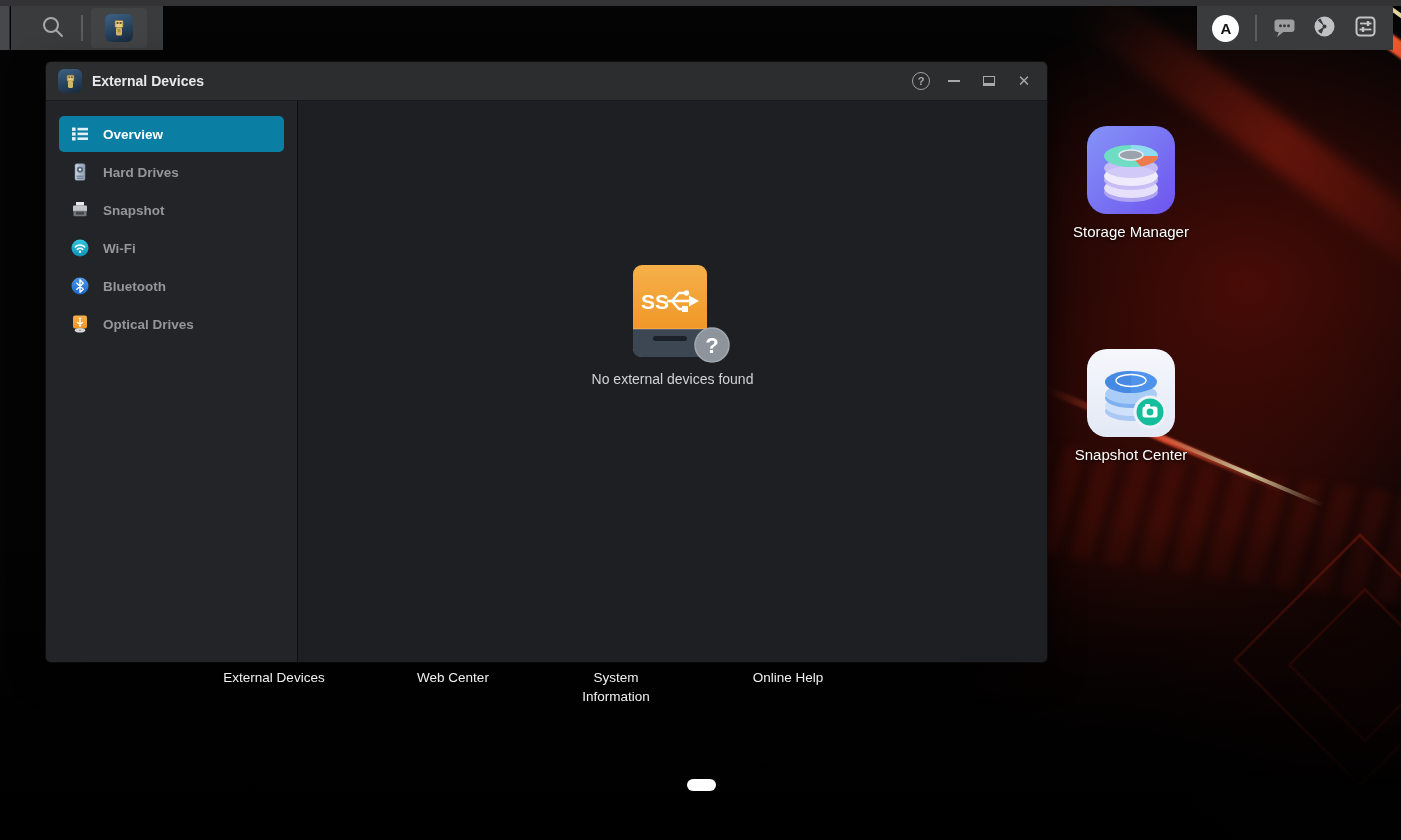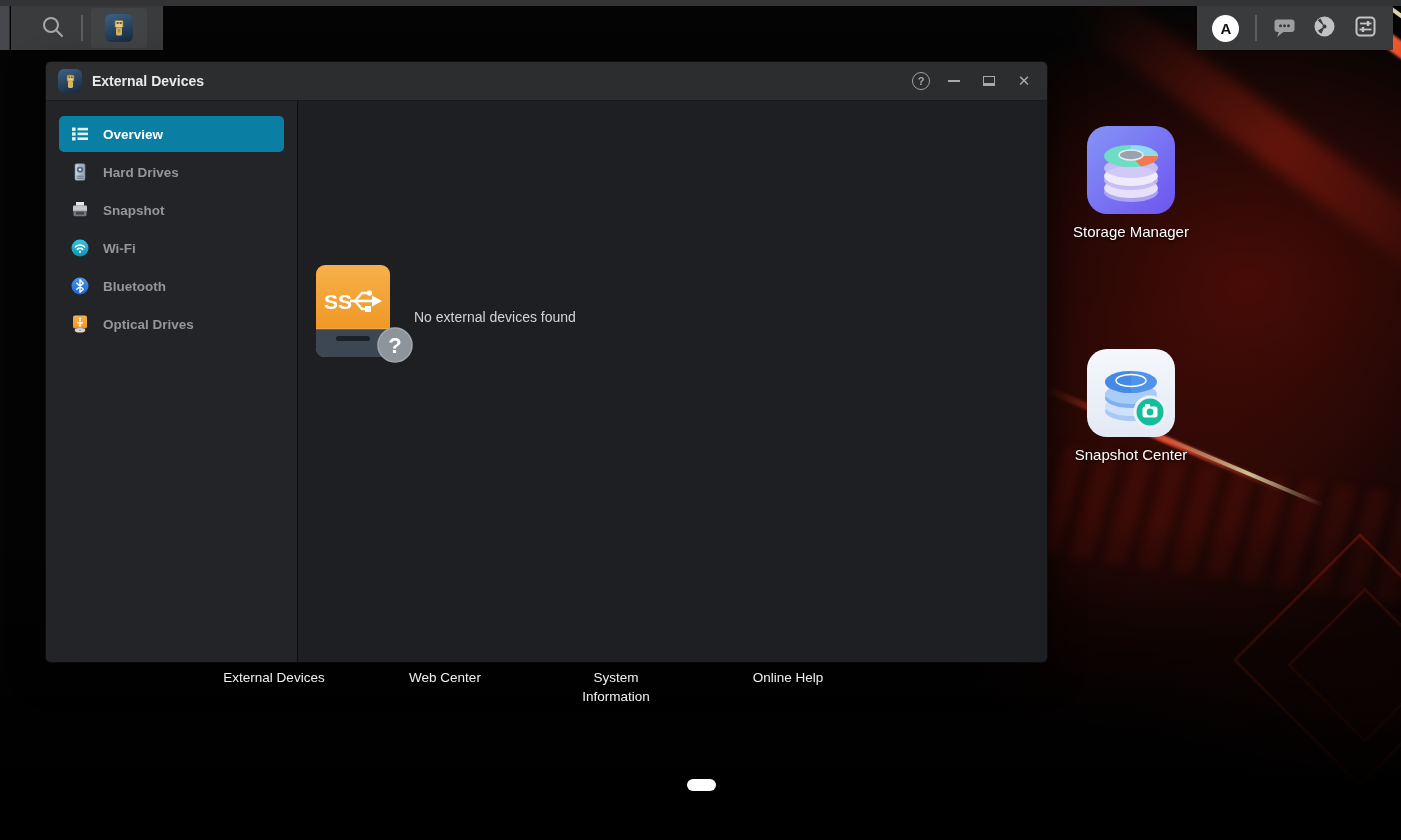--- a/index.html
+++ b/index.html
@@ -75,21 +75,21 @@
   .winbody { flex:1; display:flex; min-height:0; }
   .sidebar { width:252px; background:#232428; border-right:1px solid #0e0e10; padding-top:13px;font-weight:bold; }
   .side-item { margin:2px 13px; height:36px; border-radius:5px; display:flex; align-items:center;
     padding:0 11px; gap:13px; cursor:pointer; }
   .side-item .slabel { font-size:13.5px; color:#94969a; }
   .side-item.active { background:#0b7ea3; }
   .side-item.active .slabel { color:#ffffff; }
   .sicon { width:20px; height:20px; display:flex; align-items:center; justify-content:center; }
 
   .main { position:relative; flex:1; background:#1e1f22; }
-  .empty { position:absolute; left:0; right:0; top:162px; display:flex; flex-direction:row;
+  .empty { position:absolute; left:0; right:0; top:162px; display:flex; flex-direction:column;
     align-items:center; }
   .emptymsg { margin-top:0; color:#d2d3d5; font-size:14px; }
 
   
   .wm { position:absolute; left:312px; top:296px; width:208px; height:64px; }
   .wm-x { position:absolute; left:0; top:0; }
   .wm-name { position:absolute; left:60px; top:-4px; font-size:37px; font-weight:bold;
     letter-spacing:1px; color:#2f7fd6;
     background:linear-gradient(180deg,#6fc2ea,#1f5fb8); -webkit-background-clip:text;
     background-clip:text; -webkit-text-fill-color:transparent; }
@@ -398,18 +398,18 @@
         <circle cx="63" cy="63" r="15" fill="#14bd9c" stroke="#eef1f8" stroke-width="3"></circle>
         <rect x="55.5" y="57.5" width="15" height="11" rx="2.5" fill="#fff"></rect>
         <rect x="58" y="55" width="5" height="3.5" rx="1" fill="#fff"></rect>
         <circle cx="63" cy="63" r="3.4" fill="#14bd9c"></circle>
       </svg>
     </div>
     <div class="dlabel">Snapshot Center</div>
   </div>
 
   <div class="shortcut-label" style="left:204px; width:140px;">External Devices</div>
-  <div class="shortcut-label" style="left:375px; width:140px;">Web Center</div>
+  <div class="shortcut-label" style="left:383px; width:140px;">Web Center</div>
   <div class="shortcut-label" style="left:571px; width:90px;">System Information</div>
   <div class="shortcut-label" style="left:718px; width:140px;">Online Help</div>
 
   <div class="homepill"></div>
 </div>
 
 </body></html>

